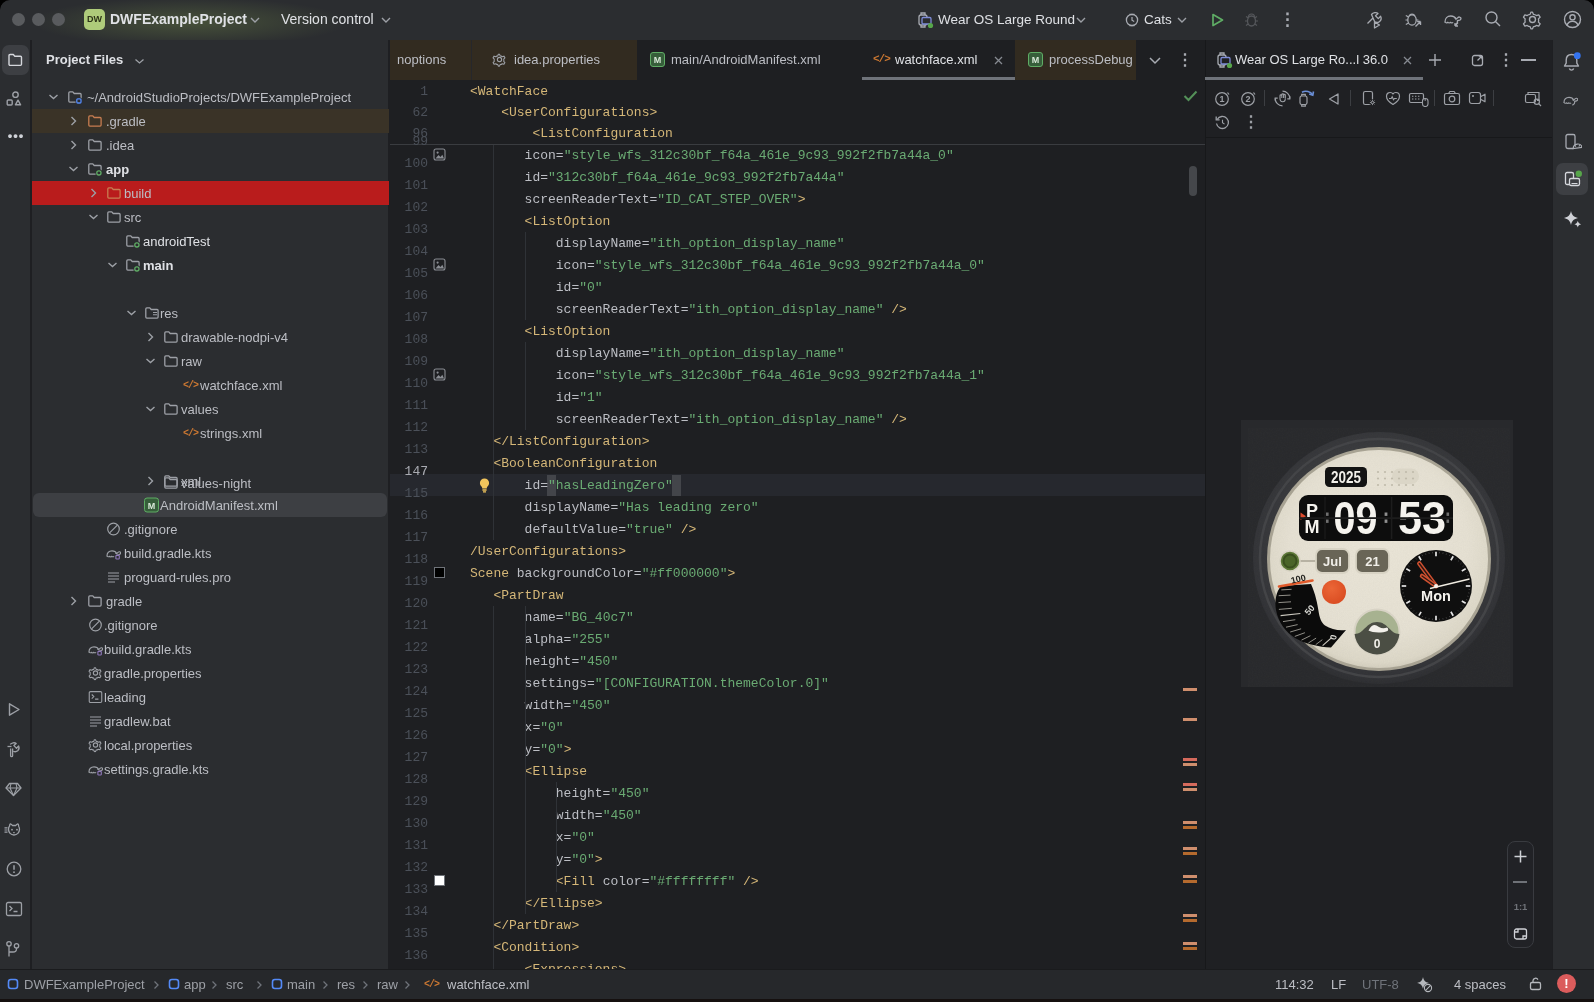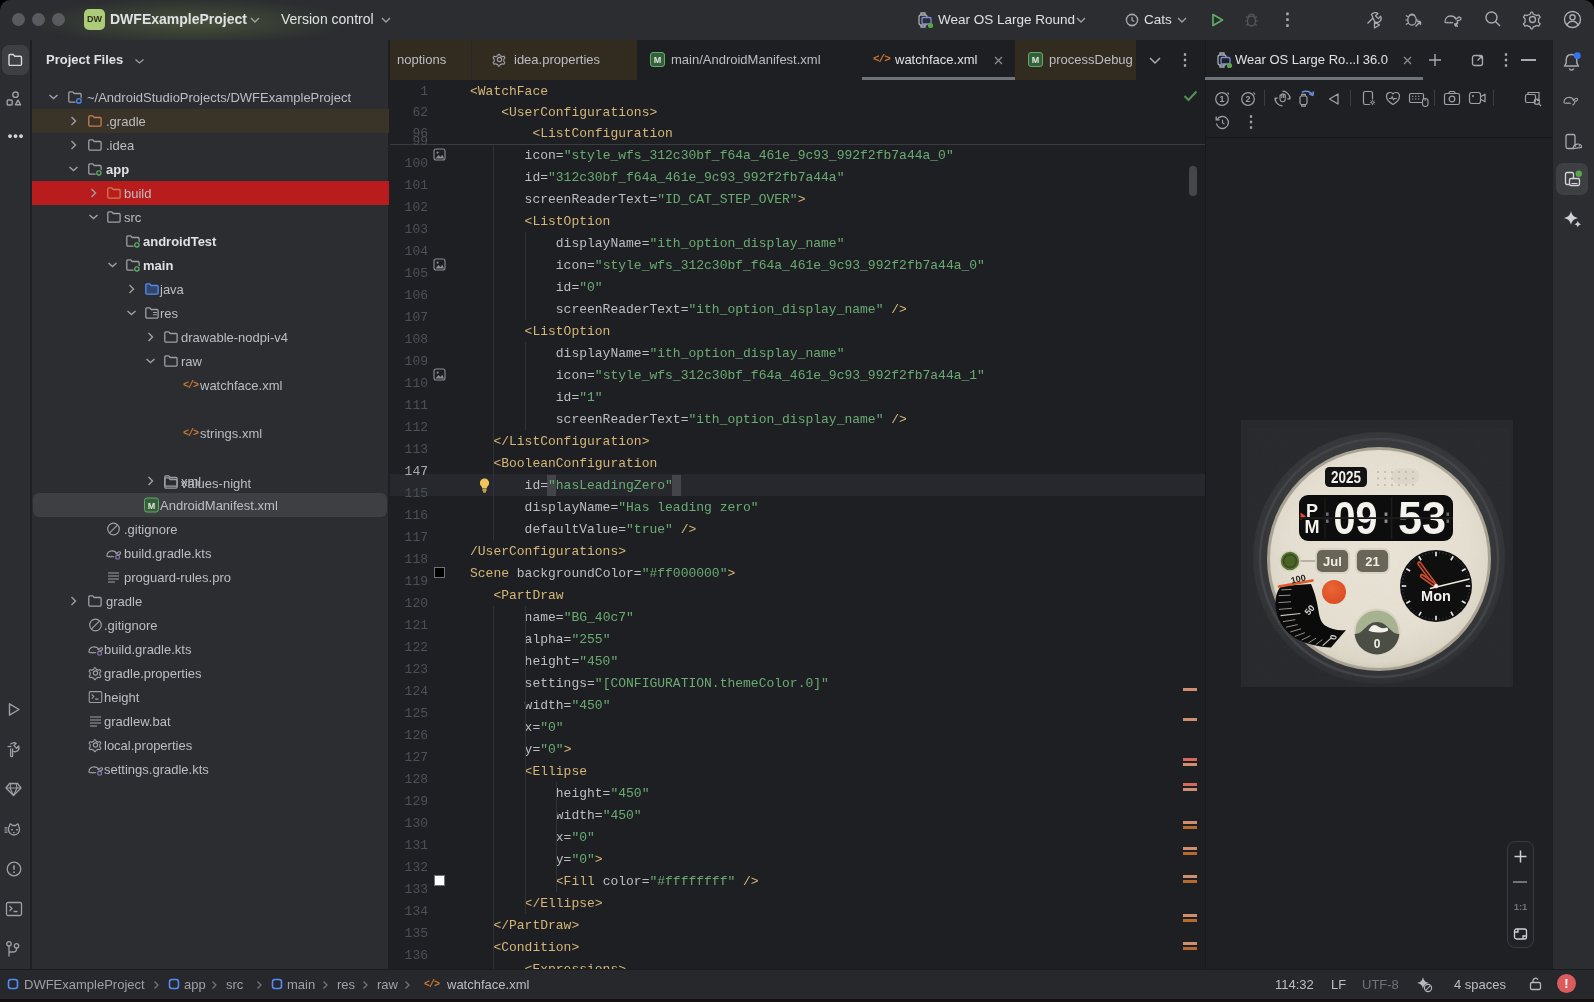--- a/index.html
+++ b/index.html
@@ -195,42 +195,33 @@
         <path d="M1.8 3.9c0-.6.4-1 1-1h3l1.4 1.6h5.9c.6 0 1 .4 1 1v6.6c0 .6-.4 1-1 1H2.8c-.6 0-1-.4-1-1z" fill="none" stroke="#9da0a6" stroke-width="1.3" stroke-linejoin="round"></path>
       </svg>
       <div class="tlabel" style="left:92px;">src</div>
     </div>
 <div class="trow" style="top:229px;">
       <svg class="chev" style="left:93px" width="16" height="16" viewBox="0 0 16 16">
         <path d="M1.8 3.9c0-.6.4-1 1-1h3l1.4 1.6h5.9c.6 0 1 .4 1 1v6.6c0 .6-.4 1-1 1H2.8c-.6 0-1-.4-1-1z" fill="none" stroke="#9da0a6" stroke-width="1.3" stroke-linejoin="round"></path>
         <rect x="8.6" y="8.6" width="6.4" height="6.4" rx="1.6" fill="#2b2d30"></rect>
         <rect x="9.8" y="9.8" width="4.2" height="4.2" rx="2" fill="none" stroke="#5fad65" stroke-width="1.3"></rect>
       </svg>
-      <div class="tlabel" style="left:111px;font-weight:bold;color:#dfe1e5;">androidTest</div>
+      <div class="tlabel" style="left:111px;font-weight:normal;color:#dfe1e5;">androidTest</div>
     </div>
 <div class="trow" style="top:253px;">
       <svg class="chev" style="left:75px" width="11" height="7" viewBox="0 0 11 7">
         <path d="M1.5 1.5l4 3.5 4-3.5" stroke="#9da0a6" stroke-width="1.4" fill="none"></path>
       </svg>
       <svg class="chev" style="left:93px" width="16" height="16" viewBox="0 0 16 16">
         <path d="M1.8 3.9c0-.6.4-1 1-1h3l1.4 1.6h5.9c.6 0 1 .4 1 1v6.6c0 .6-.4 1-1 1H2.8c-.6 0-1-.4-1-1z" fill="none" stroke="#9da0a6" stroke-width="1.3" stroke-linejoin="round"></path>
         <rect x="8.6" y="8.6" width="6.4" height="6.4" rx="1.6" fill="#2b2d30"></rect>
         <rect x="9.8" y="9.8" width="4.2" height="4.2" rx="2" fill="none" stroke="#5fad65" stroke-width="1.3"></rect>
       </svg>
       <div class="tlabel" style="left:111px;font-weight:bold;color:#dfe1e5;">main</div>
     </div>
-<div class="trow" style="top:277px;">
-      <svg class="chev" style="left:96px" width="7" height="11" viewBox="0 0 7 11">
-        <path d="M1.5 1.5l4 4-4 4" stroke="#9da0a6" stroke-width="1.4" fill="none"></path>
-      </svg>
-      <svg class="chev" style="left:112px" width="16" height="16" viewBox="0 0 16 16">
-        <path d="M1.8 3.9c0-.6.4-1 1-1h3l1.4 1.6h5.9c.6 0 1 .4 1 1v6.6c0 .6-.4 1-1 1H2.8c-.6 0-1-.4-1-1z" fill="rgba(60,100,180,0.45)" stroke="#548af7" stroke-width="1.3" stroke-linejoin="round"></path>
-      </svg>
-      <div class="tlabel" style="left:128px;">java</div>
-    </div>
 <div class="trow" style="top:301px;">
       <svg class="chev" style="left:94px" width="11" height="7" viewBox="0 0 11 7">
         <path d="M1.5 1.5l4 3.5 4-3.5" stroke="#9da0a6" stroke-width="1.4" fill="none"></path>
       </svg>
       <svg class="chev" style="left:112px" width="16" height="16" viewBox="0 0 16 16">
         <path d="M1.8 3.9c0-.6.4-1 1-1h3l1.4 1.6h5.9c.6 0 1 .4 1 1v6.6c0 .6-.4 1-1 1H2.8c-.6 0-1-.4-1-1z" fill="none" stroke="#9da0a6" stroke-width="1.3" stroke-linejoin="round"></path>
         <path d="M9 7.5h4M9 9.8h4" stroke="#9da0a6" stroke-width="1.1"></path>
       </svg>
       <div class="tlabel" style="left:128px;">res</div>
     </div>
@@ -248,20 +239,29 @@
         <path d="M1.5 1.5l4 3.5 4-3.5" stroke="#9da0a6" stroke-width="1.4" fill="none"></path>
       </svg>
       <svg class="chev" style="left:131px" width="16" height="16" viewBox="0 0 16 16">
         <path d="M1.8 3.9c0-.6.4-1 1-1h3l1.4 1.6h5.9c.6 0 1 .4 1 1v6.6c0 .6-.4 1-1 1H2.8c-.6 0-1-.4-1-1z" fill="none" stroke="#9da0a6" stroke-width="1.3" stroke-linejoin="round"></path>
       </svg>
       <div class="tlabel" style="left:149px;">raw</div>
     </div>
 <div class="trow" style="top:373px;">
       <div class="chev" style="left:151px;font-family:'Liberation Mono',monospace;font-size:10px;font-weight:bold;color:#cc7832;letter-spacing:-1px">&lt;/&gt;</div>
       <div class="tlabel" style="left:168px;">watchface.xml</div>
+    </div>
+<div class="trow" style="top:397px;">
+      <svg class="chev" style="left:113px" width="11" height="7" viewBox="0 0 11 7">
+        <path d="M1.5 1.5l4 3.5 4-3.5" stroke="#9da0a6" stroke-width="1.4" fill="none"></path>
+      </svg>
+      <svg class="chev" style="left:131px" width="16" height="16" viewBox="0 0 16 16">
+        <path d="M1.8 3.9c0-.6.4-1 1-1h3l1.4 1.6h5.9c.6 0 1 .4 1 1v6.6c0 .6-.4 1-1 1H2.8c-.6 0-1-.4-1-1z" fill="none" stroke="#9da0a6" stroke-width="1.3" stroke-linejoin="round"></path>
+      </svg>
+      <div class="tlabel" style="left:149px;">values</div>
     </div>
 <div class="trow" style="top:421px;">
       <div class="chev" style="left:151px;font-family:'Liberation Mono',monospace;font-size:10px;font-weight:bold;color:#cc7832;letter-spacing:-1px">&lt;/&gt;</div>
       <div class="tlabel" style="left:168px;">strings.xml</div>
     </div>
 <div class="trow" style="top:471px;">
       <svg class="chev" style="left:131px" width="16" height="16" viewBox="0 0 16 16">
         <path d="M1.8 3.9c0-.6.4-1 1-1h3l1.4 1.6h5.9c.6 0 1 .4 1 1v6.6c0 .6-.4 1-1 1H2.8c-.6 0-1-.4-1-1z" fill="none" stroke="#9da0a6" stroke-width="1.3" stroke-linejoin="round"></path>
       </svg>
       <div class="tlabel" style="left:149px;">values-night</div>
@@ -333,21 +333,21 @@
         <circle cx="10.5" cy="10.5" r="3" fill="none" stroke="#9da0a6" stroke-width="1.6"></circle>
         <path d="M10.5 3.2l1 2.2a5.6 5.6 0 012.9 1.2l2.3-.8 1.4 2.4-1.7 1.7a5.8 5.8 0 010 3.2l1.7 1.7-1.4 2.4-2.3-.8a5.6 5.6 0 01-2.9 1.2l-1 2.2h-1.6l-.8-2.2a5.6 5.6 0 01-2.9-1.2l-2.3.8-1.4-2.4 1.7-1.7a5.8 5.8 0 010-3.2L1.5 8.2l1.4-2.4 2.3.8a5.6 5.6 0 012.9-1.2l.8-2.2z" fill="none" stroke="#9da0a6" stroke-width="1.5" stroke-linejoin="round"></path>
       </svg>
       <div class="tlabel" style="left:72px;">gradle.properties</div>
     </div>
 <div class="trow" style="top:685px;">
       <svg class="chev" style="left:56px" width="15" height="14" viewBox="0 0 18 16">
         <rect x="1.5" y="1.5" width="15" height="13" rx="1.5" fill="none" stroke="#9da0a6" stroke-width="1.3"></rect>
         <path d="M4.5 5l2.5 2.5L4.5 10M8.5 10.5h4" fill="none" stroke="#9da0a6" stroke-width="1.3"></path>
       </svg>
-      <div class="tlabel" style="left:72px;">height</div>
+      <div class="tlabel" style="left:72px;">leading</div>
     </div>
 <div class="trow" style="top:709px;">
       <svg class="chev" style="left:56px" width="15" height="15" viewBox="0 0 15 15">
         <path d="M2 3.5h11M2 6.5h11M2 9.5h11M2 12.5h7" stroke="#9da0a6" stroke-width="1.2"></path>
       </svg>
       <div class="tlabel" style="left:72px;">gradlew.bat</div>
     </div>
 <div class="trow" style="top:733px;">
       <svg class="chev" style="left:56px" width="15" height="15" viewBox="0 0 21 21">
         <circle cx="10.5" cy="10.5" r="3" fill="none" stroke="#9da0a6" stroke-width="1.6"></circle>

